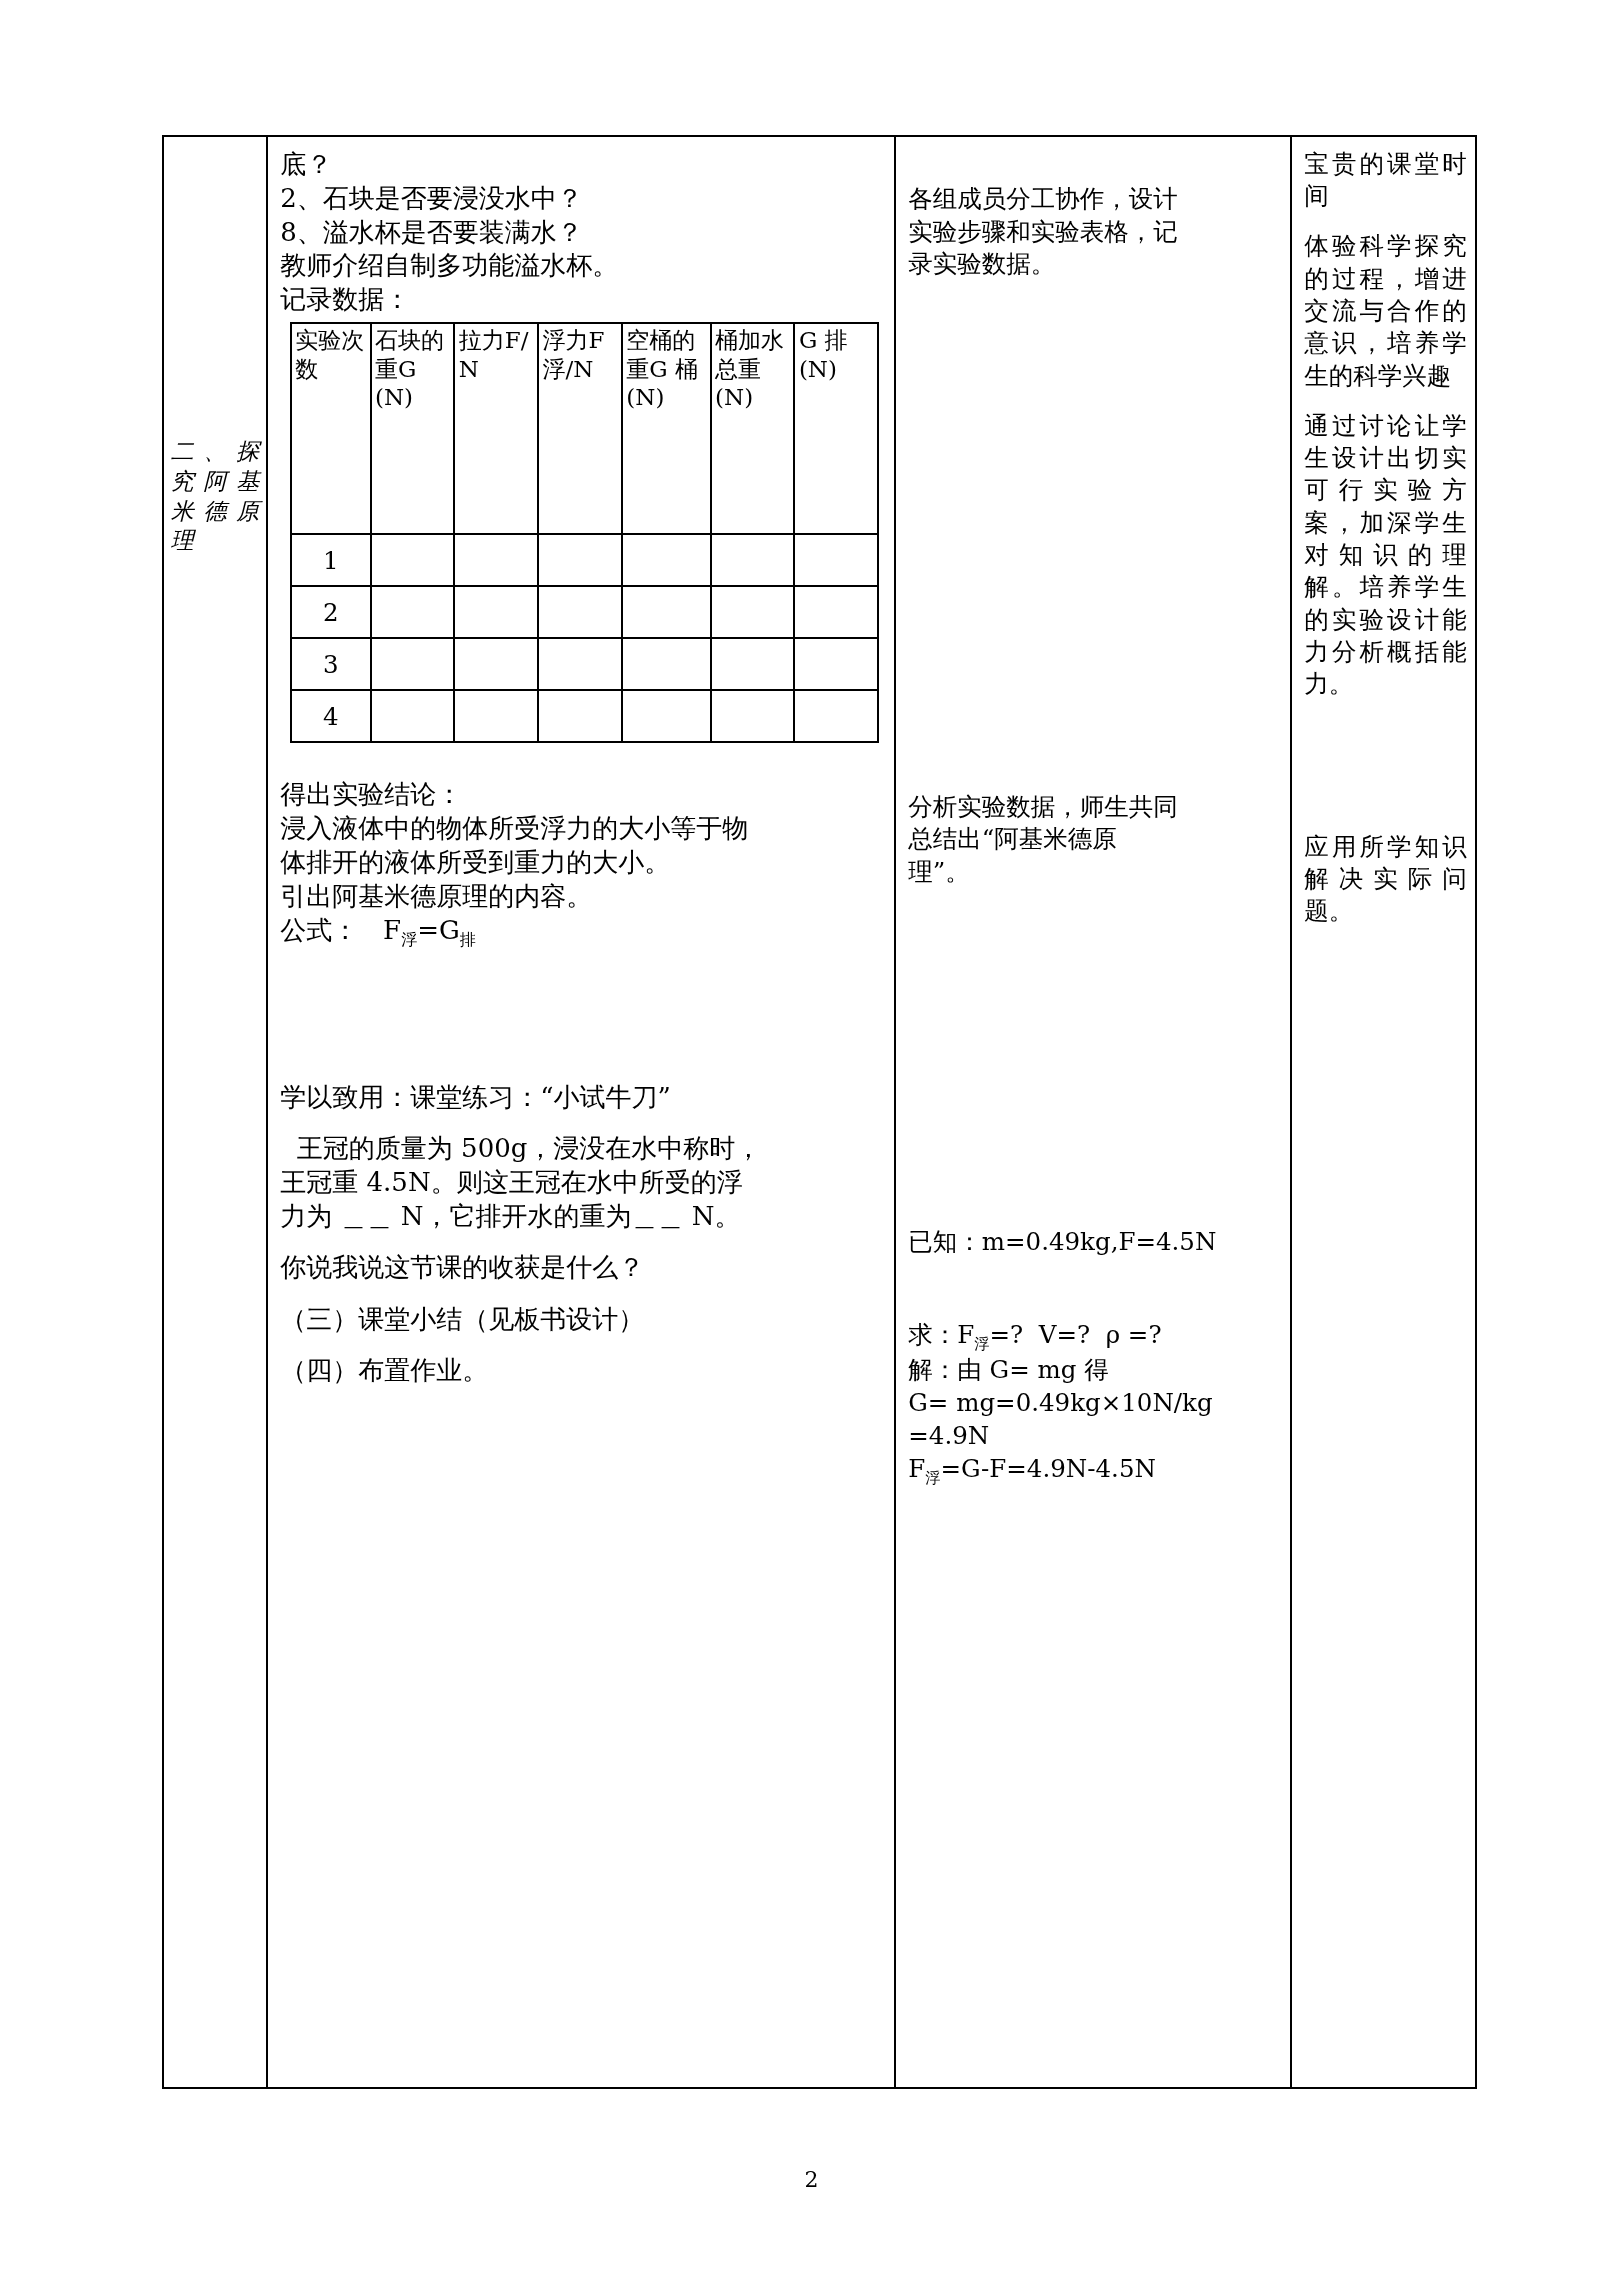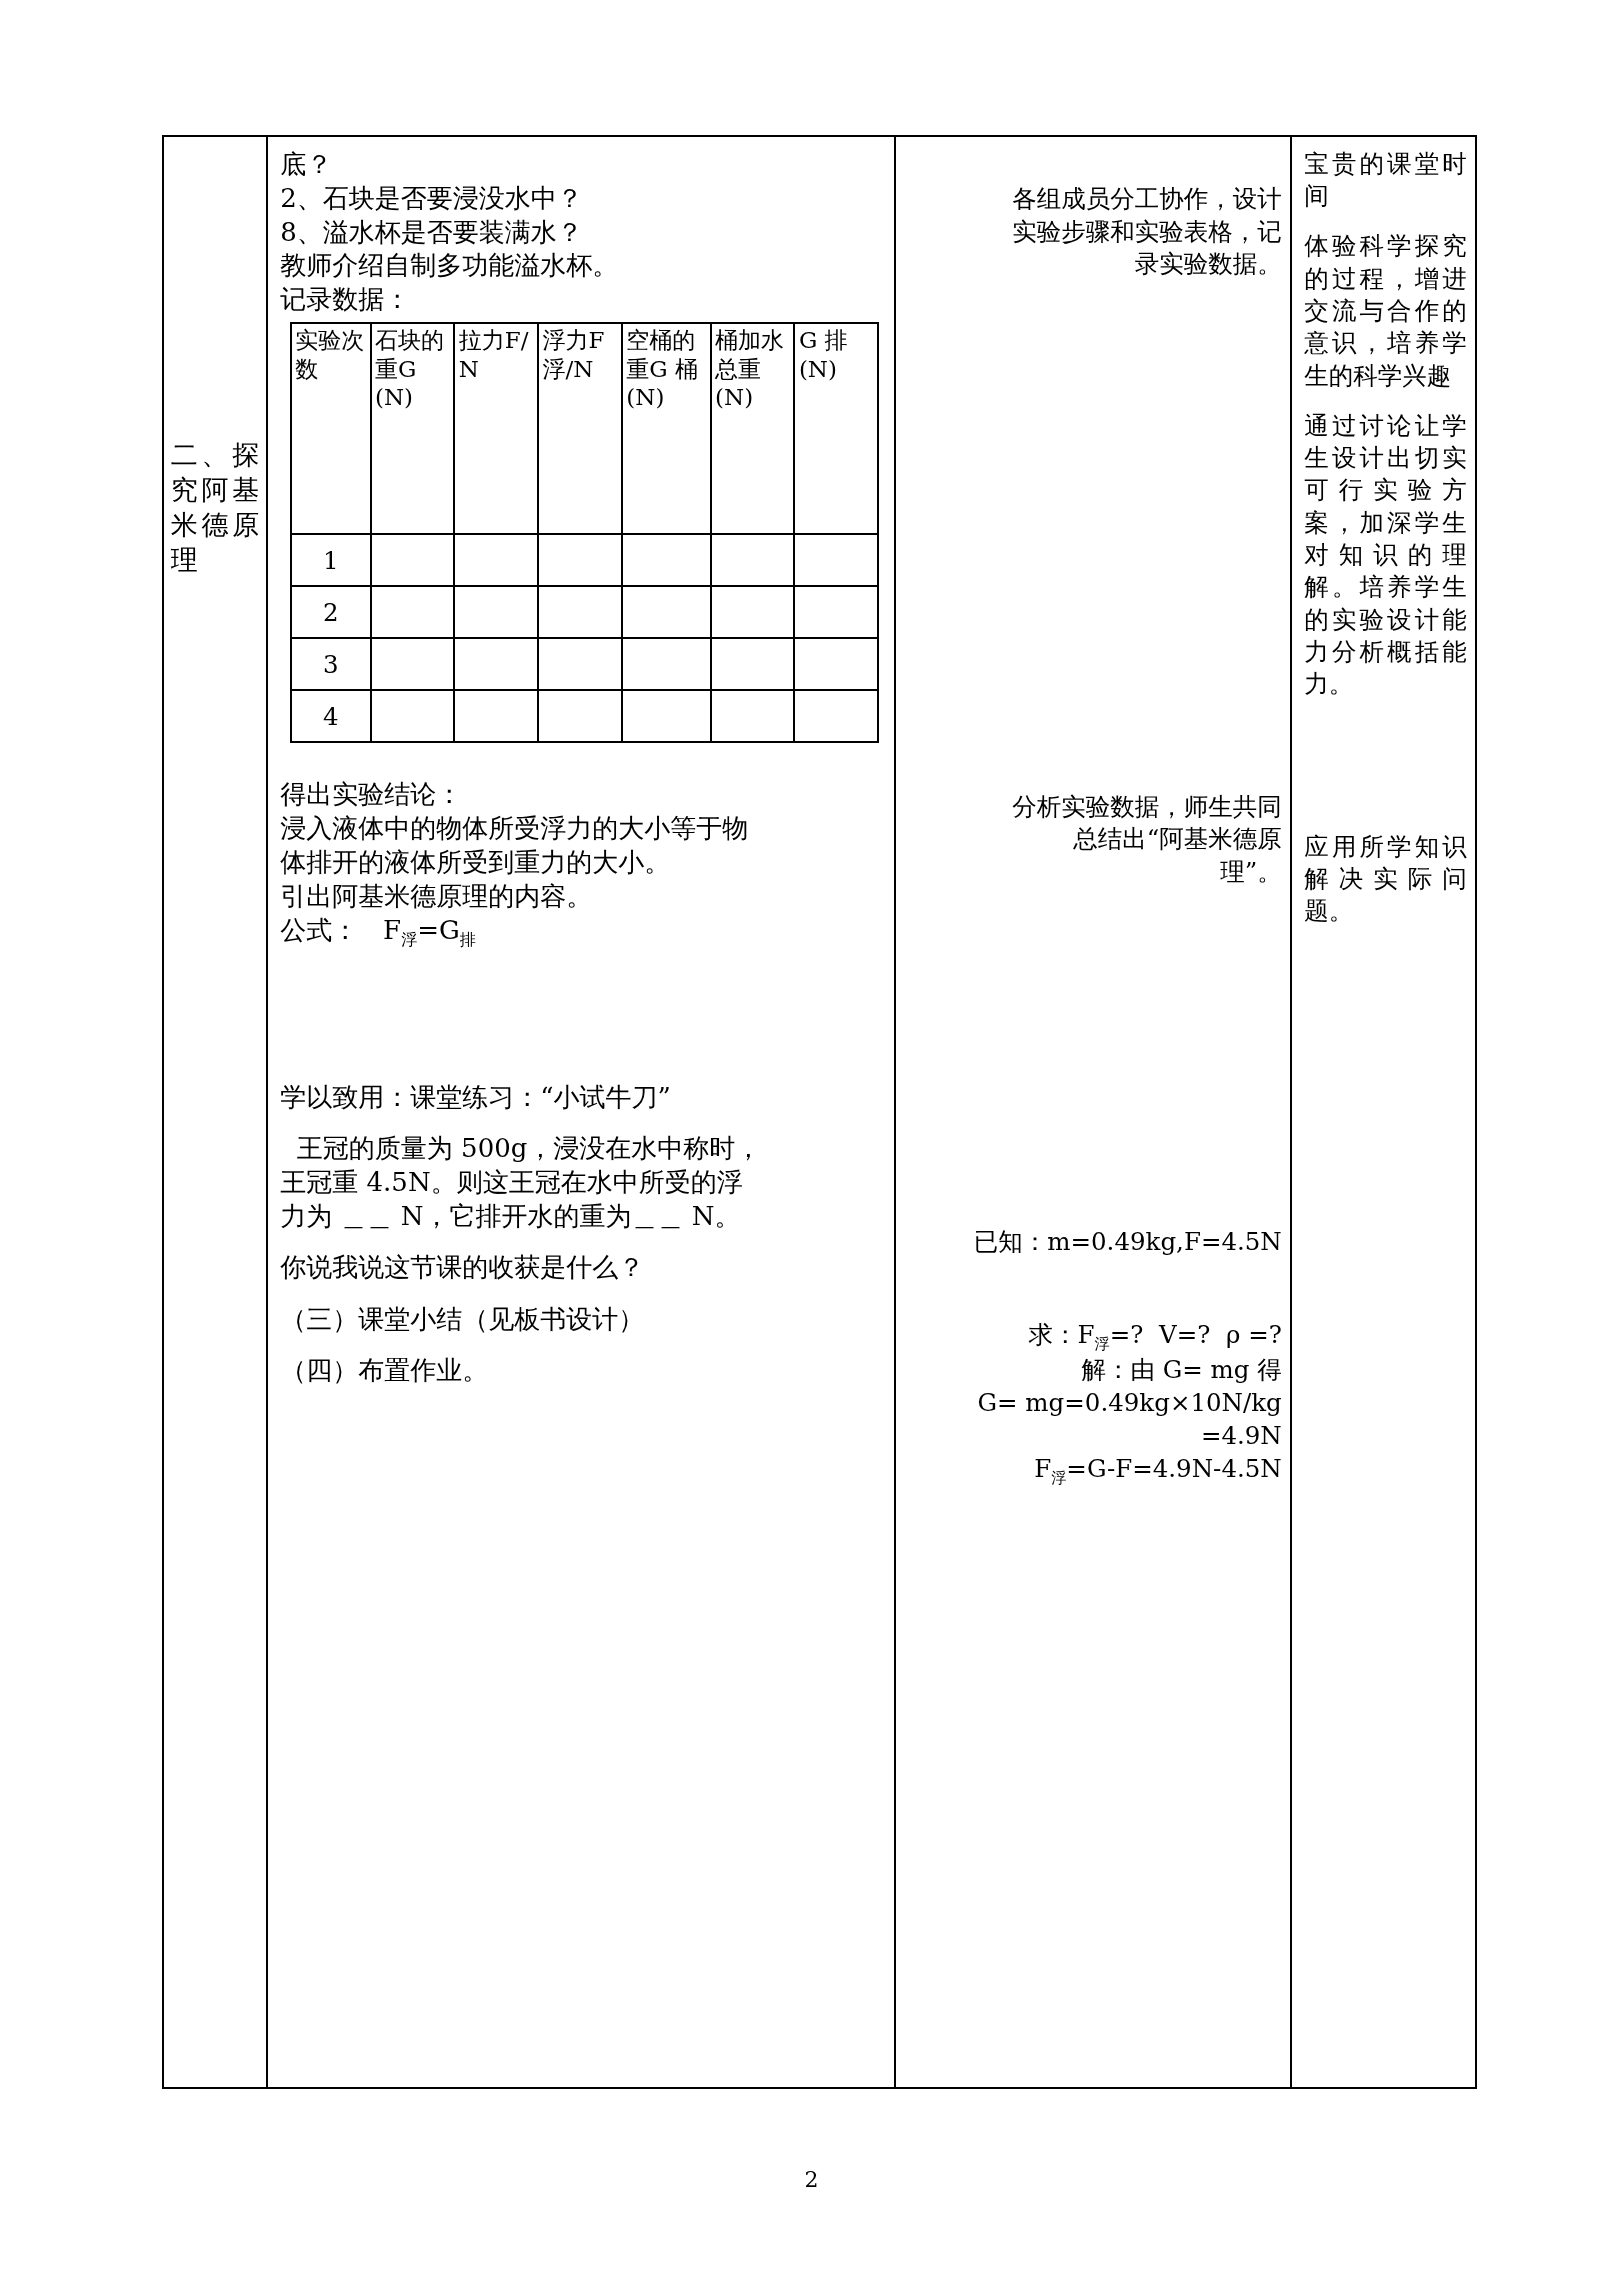--- a/index.html
+++ b/index.html
@@ -33,45 +33,46 @@
     border-collapse: collapse;
     table-layout: fixed;
   }
   .lesson-table > tbody > tr > td {
     border: 2px solid #000;
     vertical-align: top;
     padding: 0;
   }
   .col-stage   { width: 102px; }
   .col-content { width: 626px; }
-  .col-student { width: 394px; text-align: right; }
+  .col-student { width: 394px; }
   .col-design  { width: 183px; }
 
   .cellpad {
     padding: 11px 8.2px 6.8px 12.3px;
     min-height: 1950px;
     box-sizing: border-box;
   }
   .cellpad-stage {
     padding: 6.8px 4.1px;
     box-sizing: border-box;
   }
 
   
   .ln {
     font-size: 26px;
     line-height: 1.30;
     white-space: pre-wrap;
     word-break: break-all;
   }
   .ln-stage {
-    font-size: 27px;
+    font-size: 23px;
     line-height: 1.30;
     text-align: justify;
     padding: 0 2.7px;
+    font-style: italic;
   }
   .ln-side {
     font-size: 24.5px;
     line-height: 1.33;
     white-space: pre-wrap;
   }
   .ln-design {
     font-size: 24.5px;
     line-height: 1.32;
     text-align: justify;

